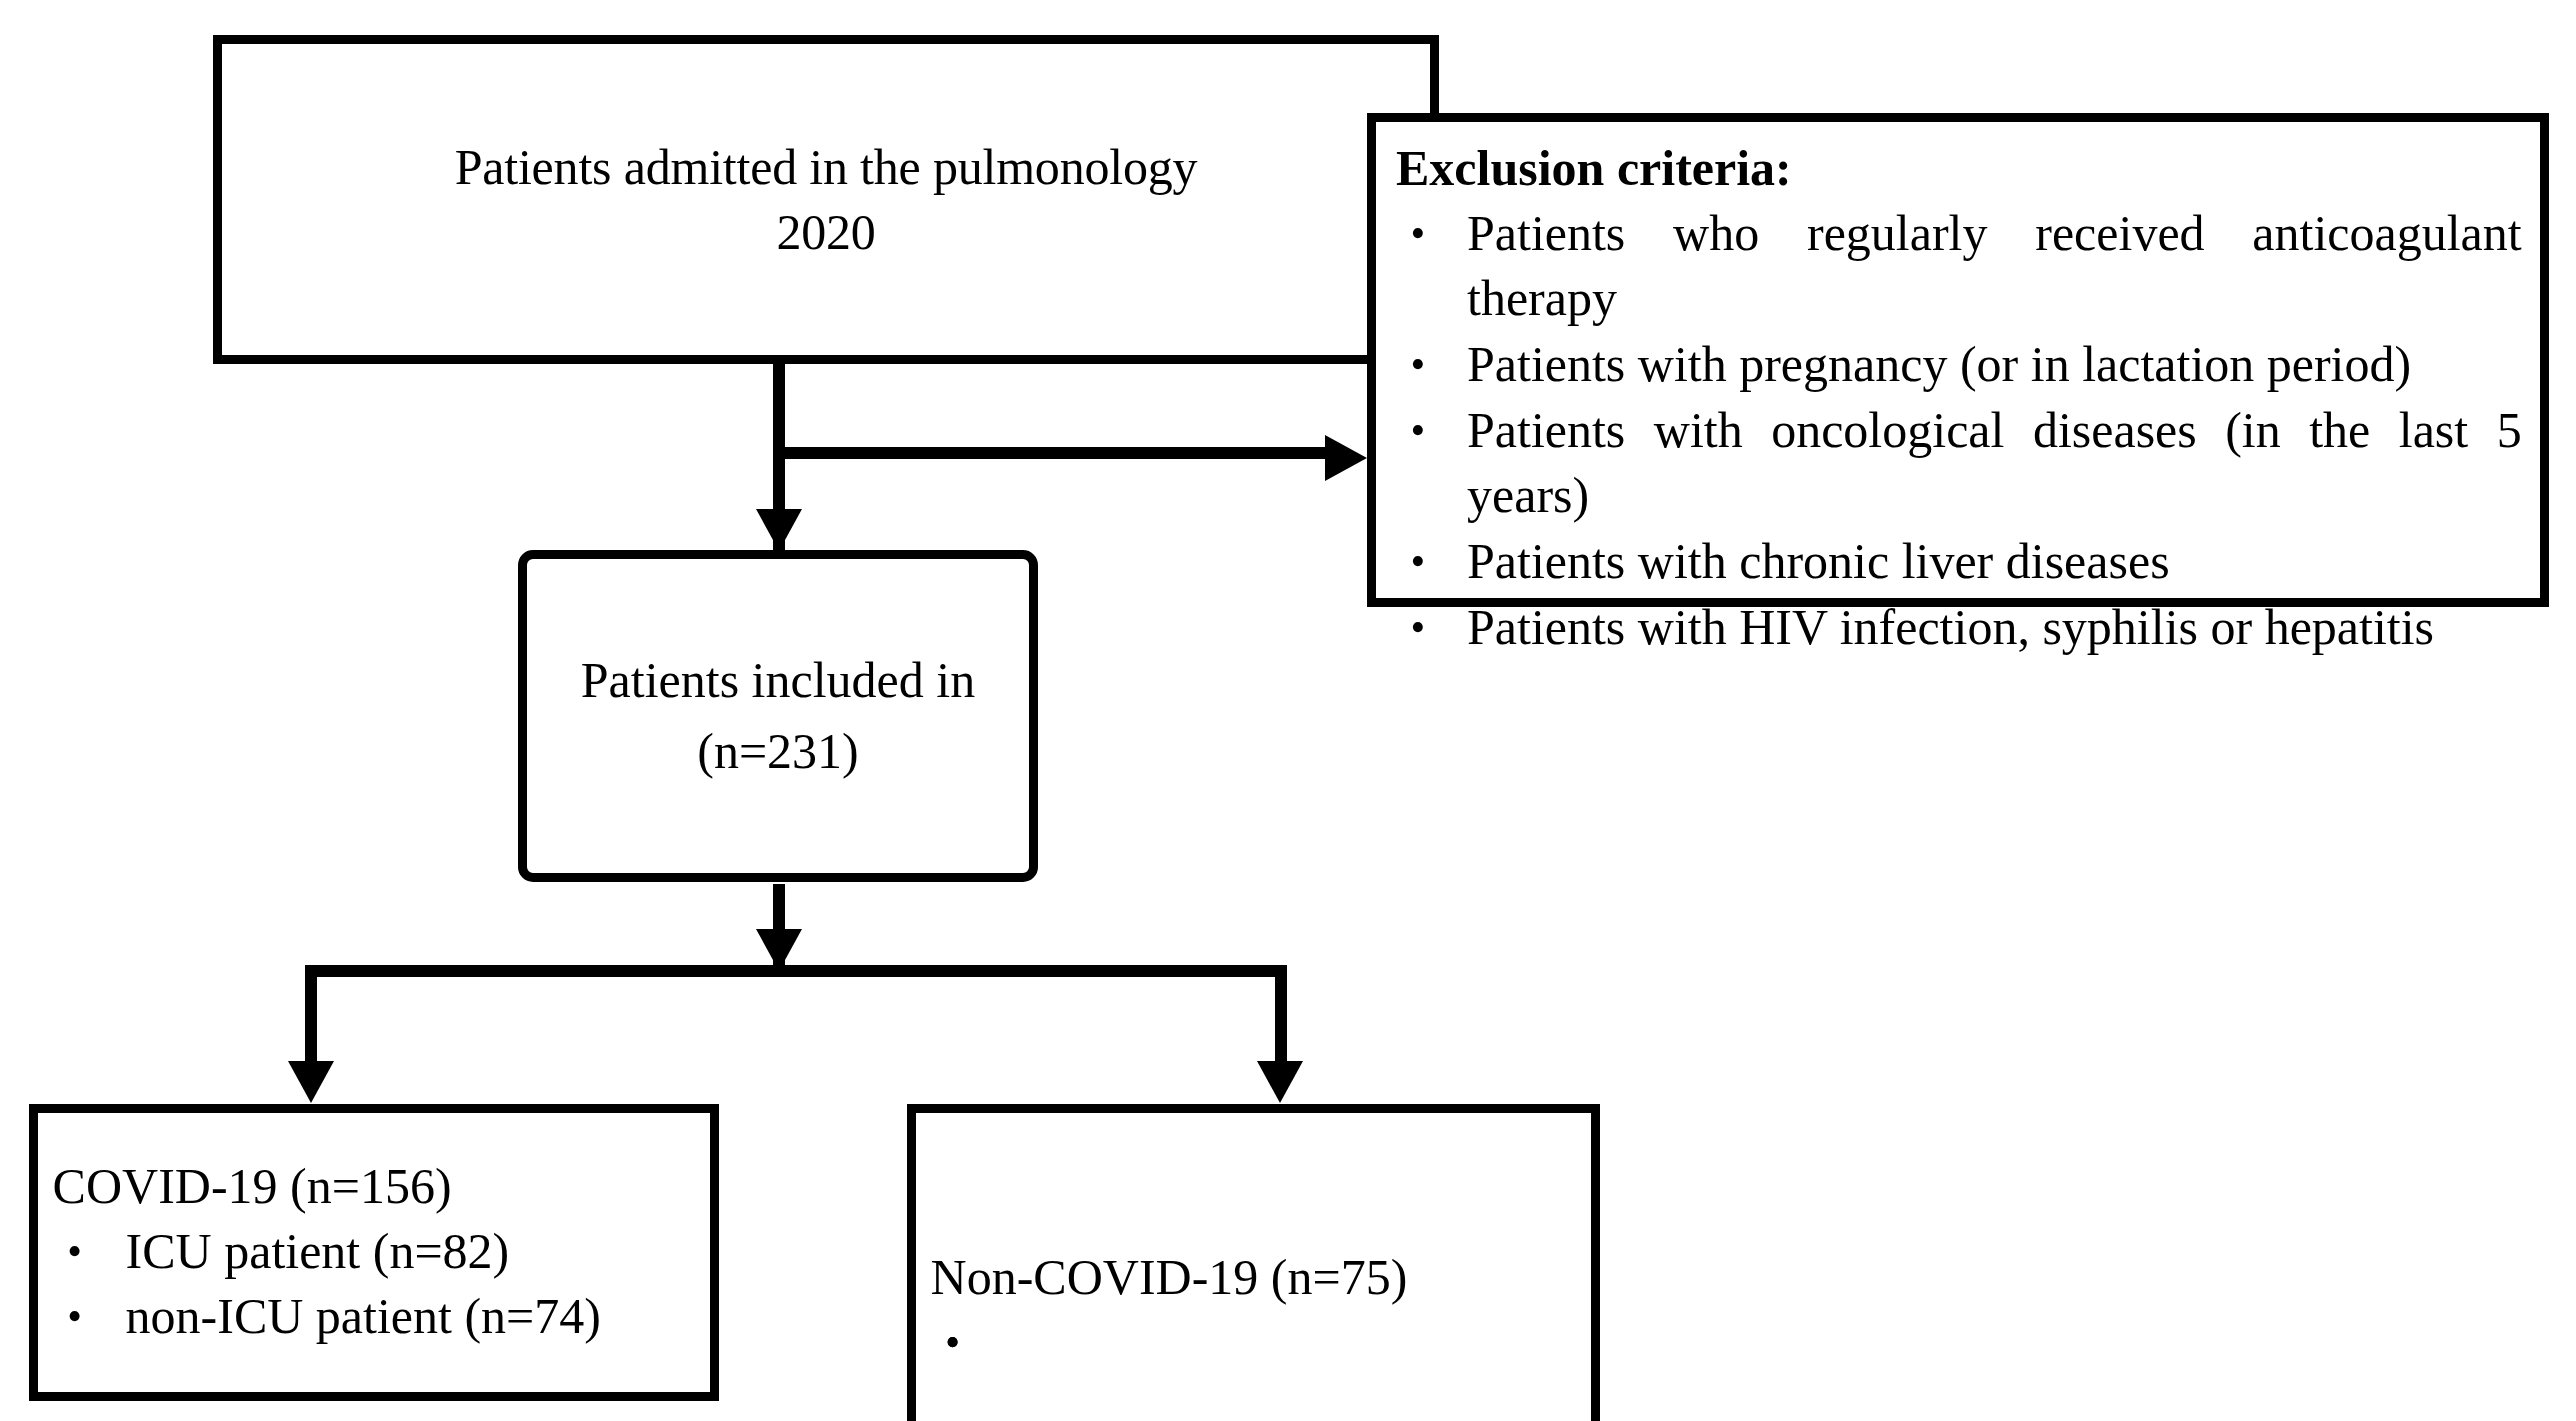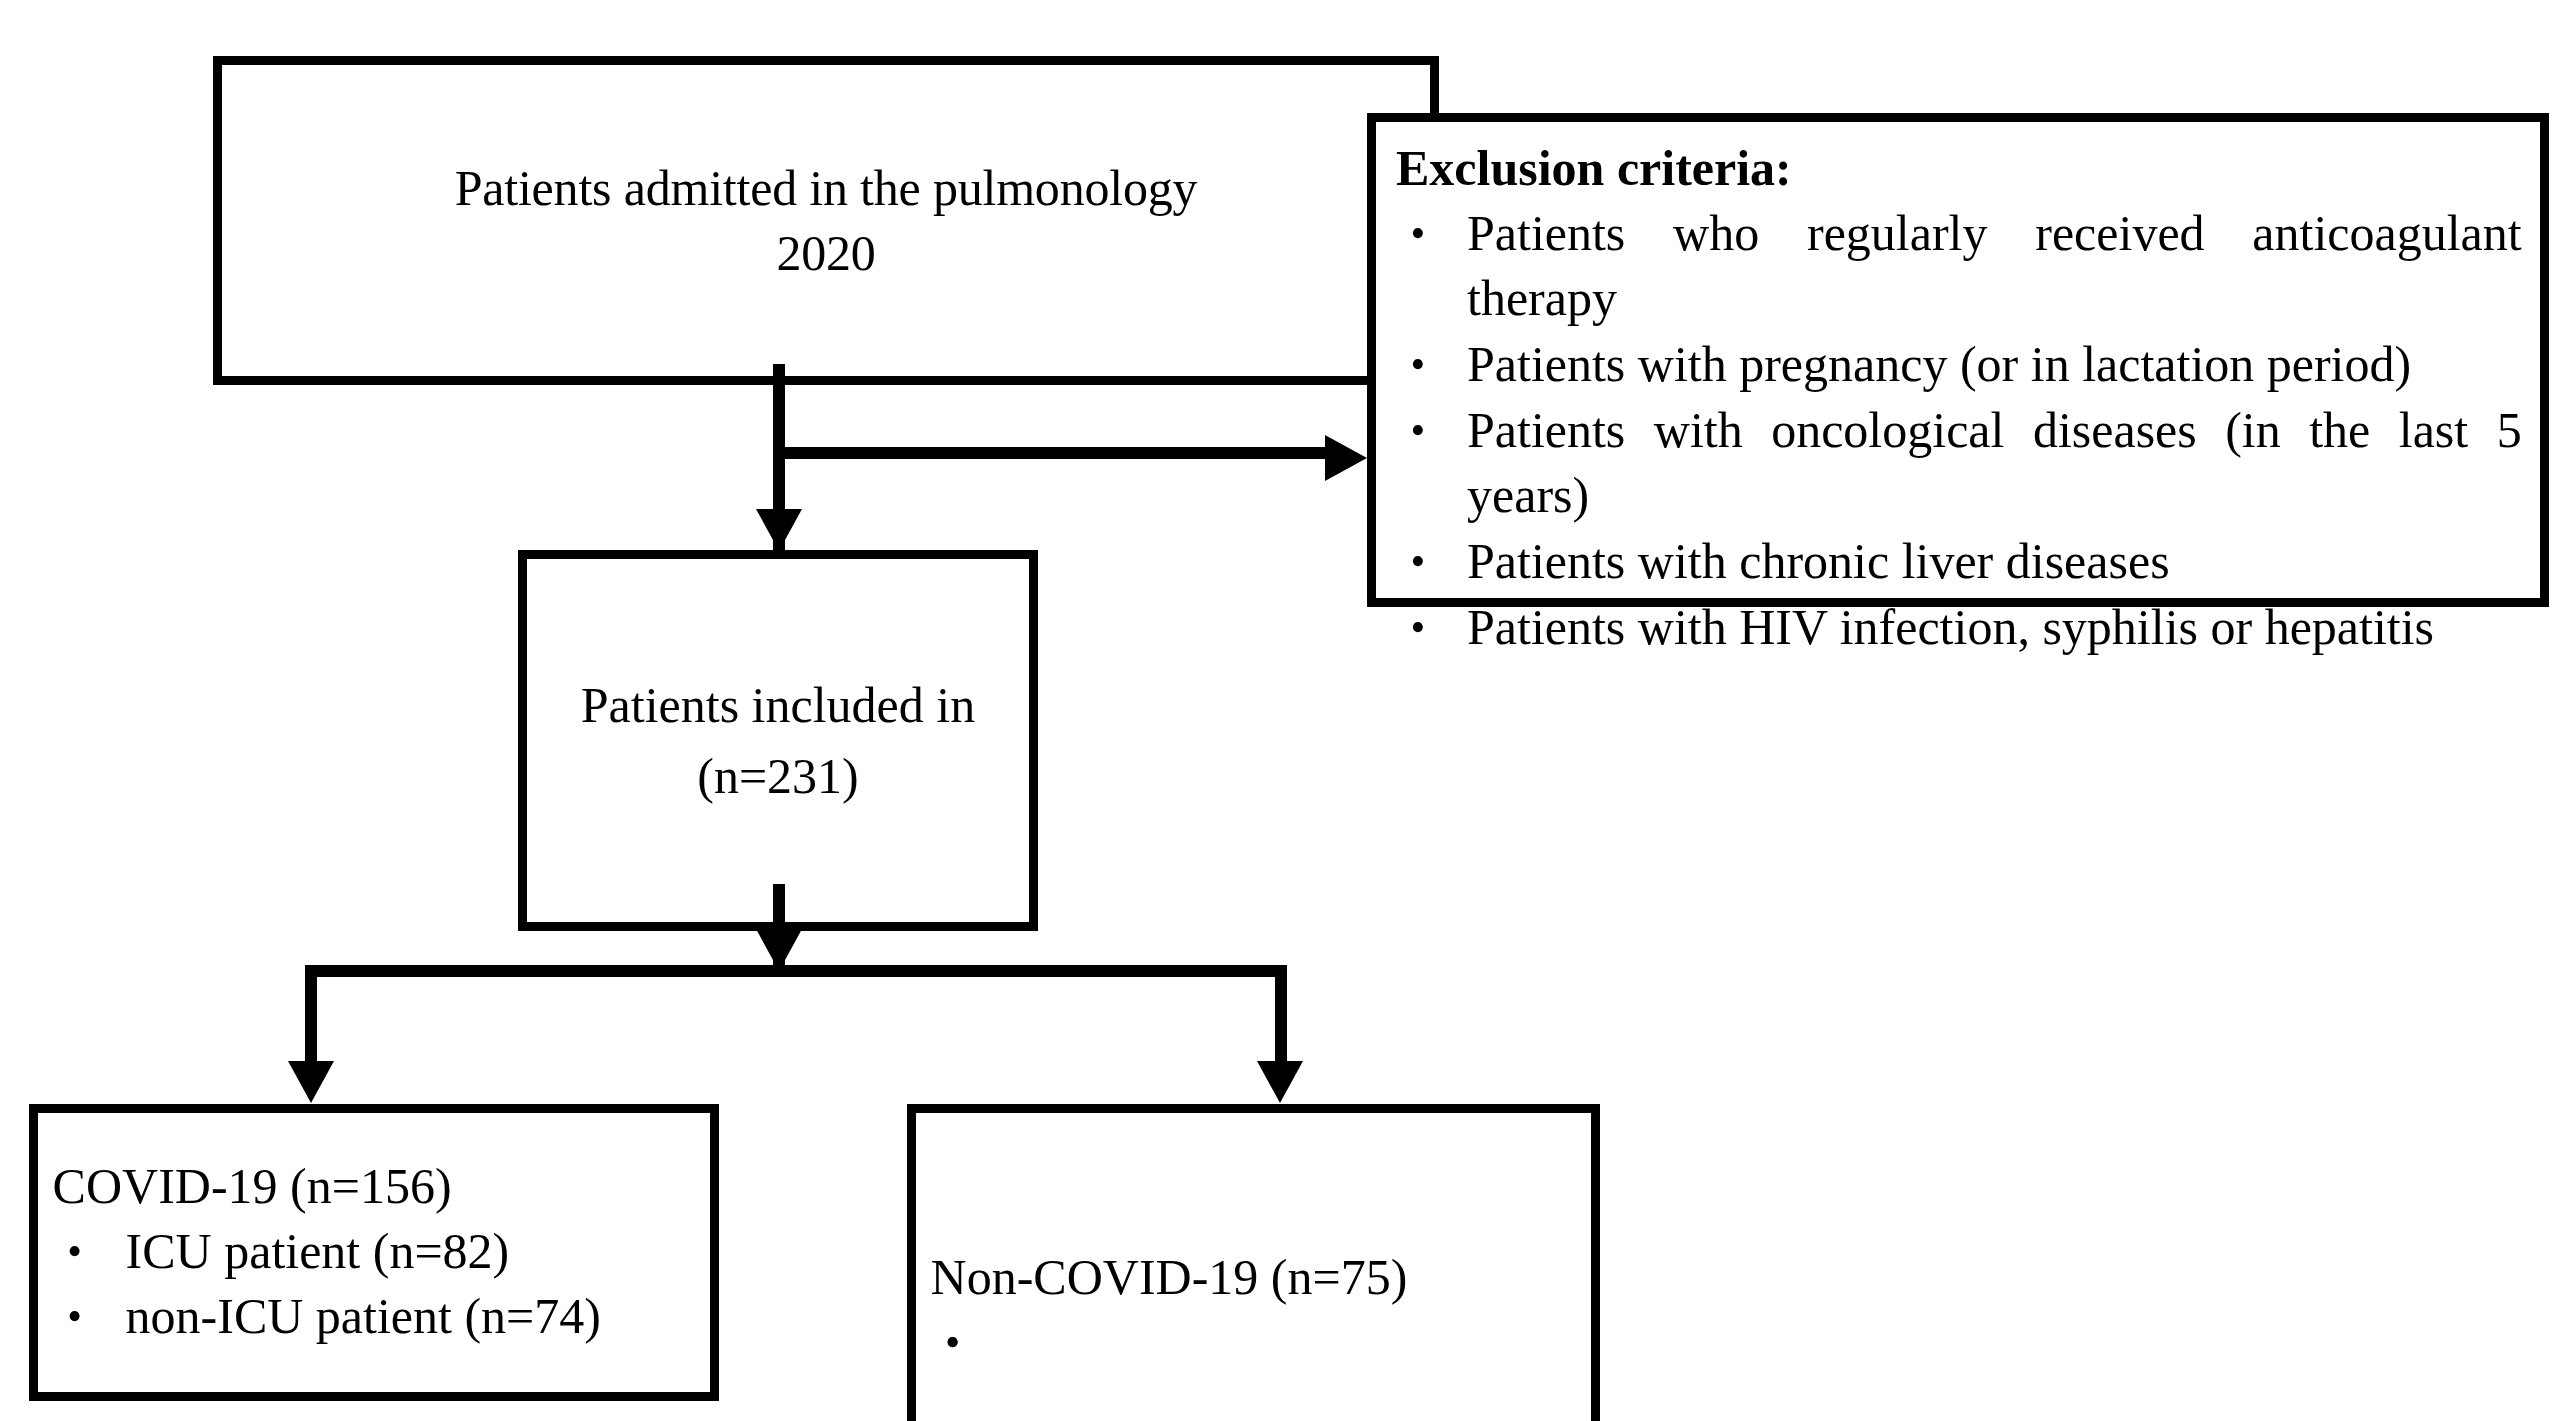--- a/index.html
+++ b/index.html
@@ -33,38 +33,38 @@
     flex-direction: column;
     justify-content: center;
   }
 
   
   #box-admitted {
     left: 213px;
     top: 35px;
     width: 1226px;
     height: 329px;
-    margin-top: 21px;
   }
   #box-admitted .fcbox-inner {
     padding: 0 20px;
     text-align: center;
   }
   #box-admitted .line {
     font-size: 50px;
     line-height: 1.3;
     letter-spacing: -0.2px;
   }
 
   
   #box-included {
     left: 518px;
     top: 550px;
     width: 520px;
-    height: 381px;
+    height: 332px;
+    border-radius: 15px;
   }
   #box-included .fcbox-inner {
     padding: 0 16.5px;
     text-align: center;
   }
   #box-included .line {
     font-size: 50px;
     line-height: 1.42;
   }
 

